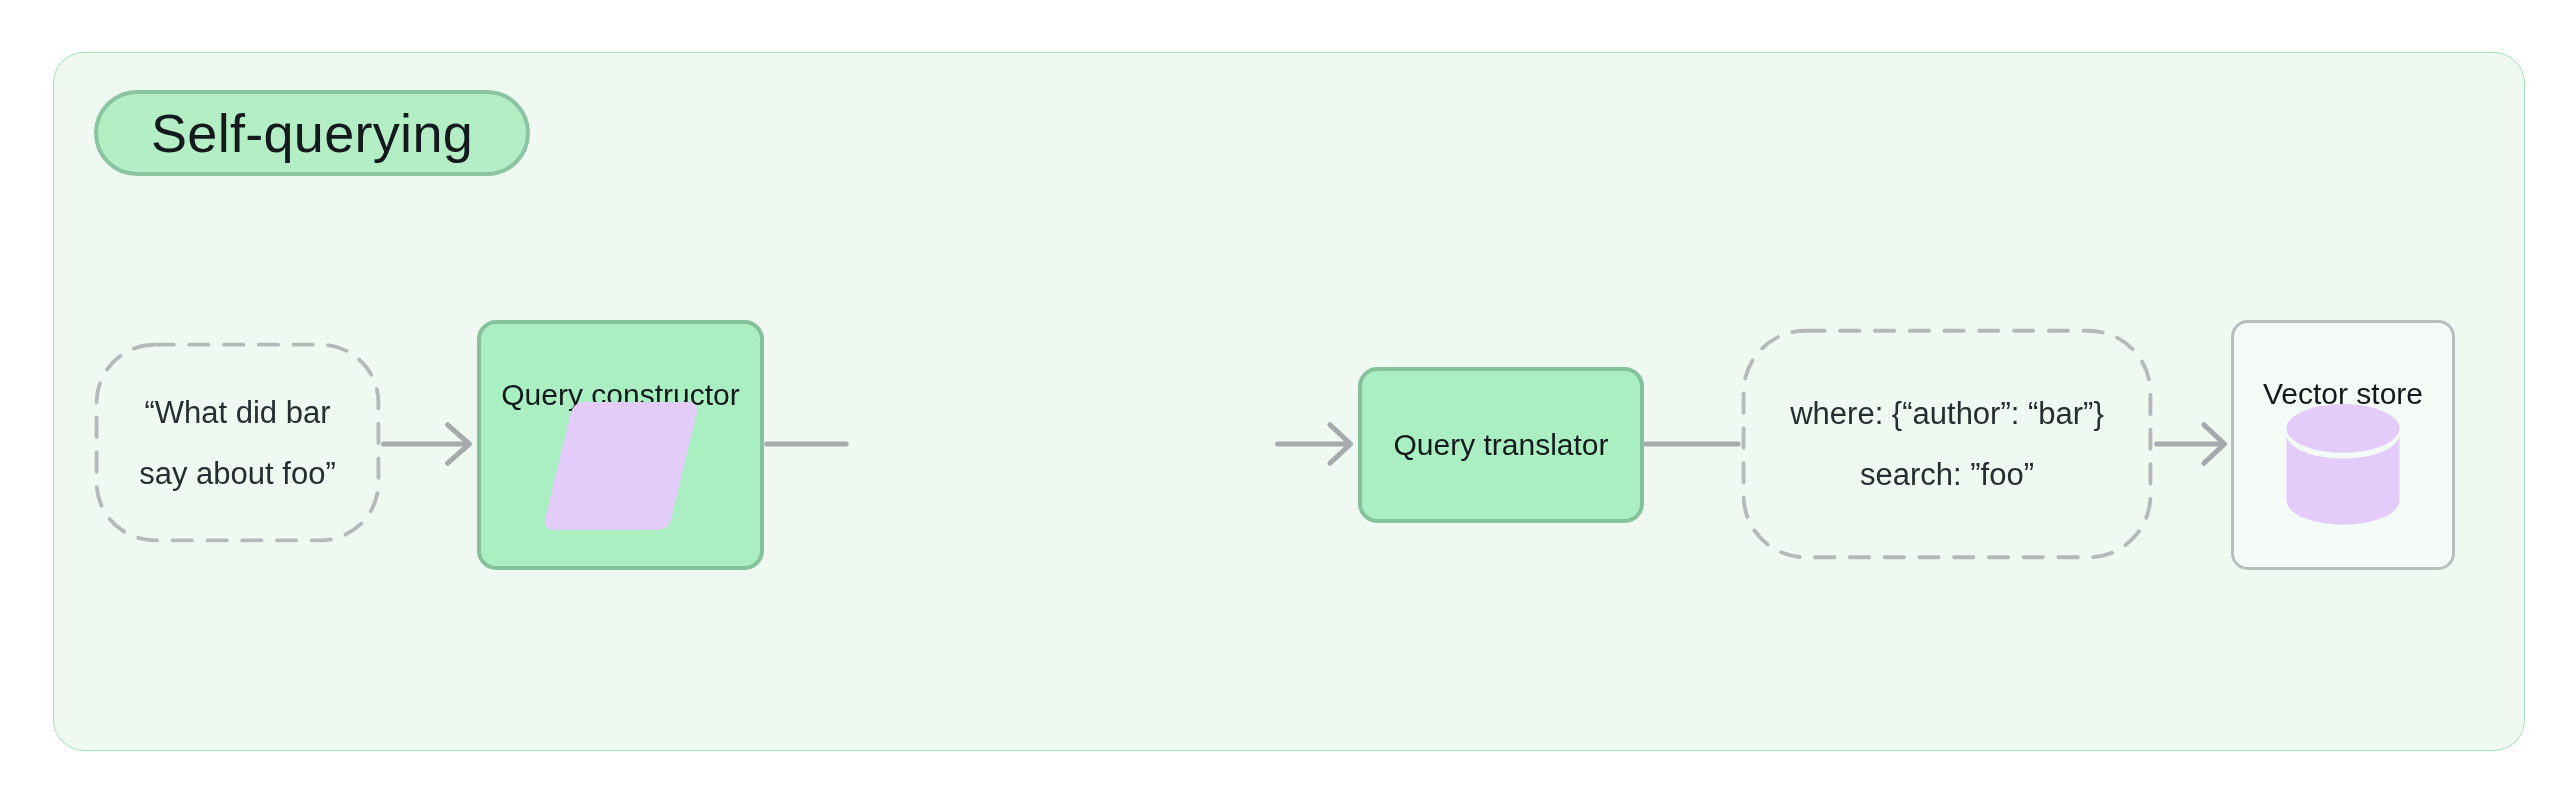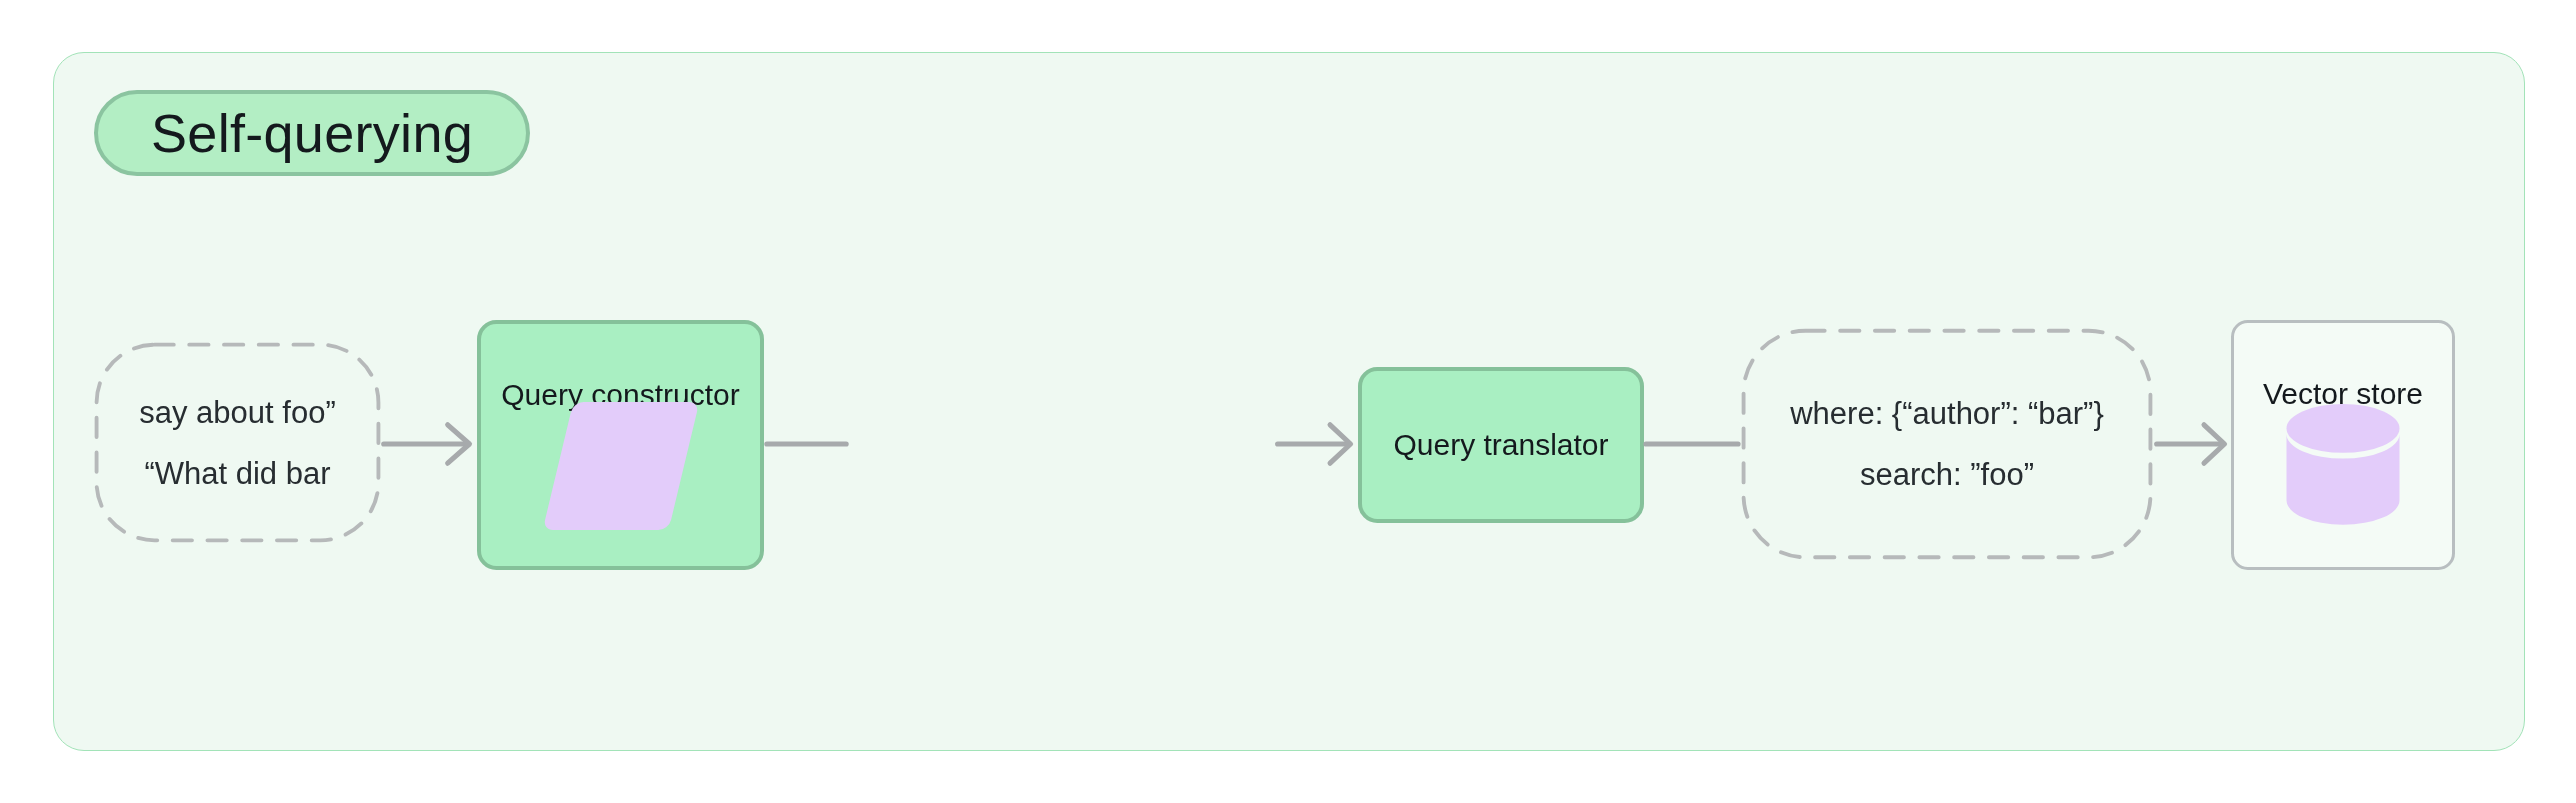--- a/index.html
+++ b/index.html
@@ -102,22 +102,22 @@
 
   <div class="badge">
     <span>Self-querying</span>
   </div>
 
   <div class="node dashed-node" style="left:94px;top:342px;width:287px;height:201px;">
     <svg class="dash-svg" width="287" height="201" viewBox="0 0 446 312">
       <rect x="4" y="4" width="438" height="304" rx="90"></rect>
     </svg>
     <div class="node-lines">
+      <span>“What did bar</span>
       <span>say about foo”</span>
-      <span>“What did bar</span>
     </div>
   </div>
 
   <svg class="connector" style="left:381px;top:412px;" width="95" height="64" viewBox="0 0 148 100">
     <line x1="4" y1="50" x2="136" y2="50"></line>
     <polyline points="104,20 138,50 104,80"></polyline>
   </svg>
 
   <div class="node green-node" style="left:477px;top:320px;width:287px;height:250px;">
     <div class="node-label">Query constructor</div>

